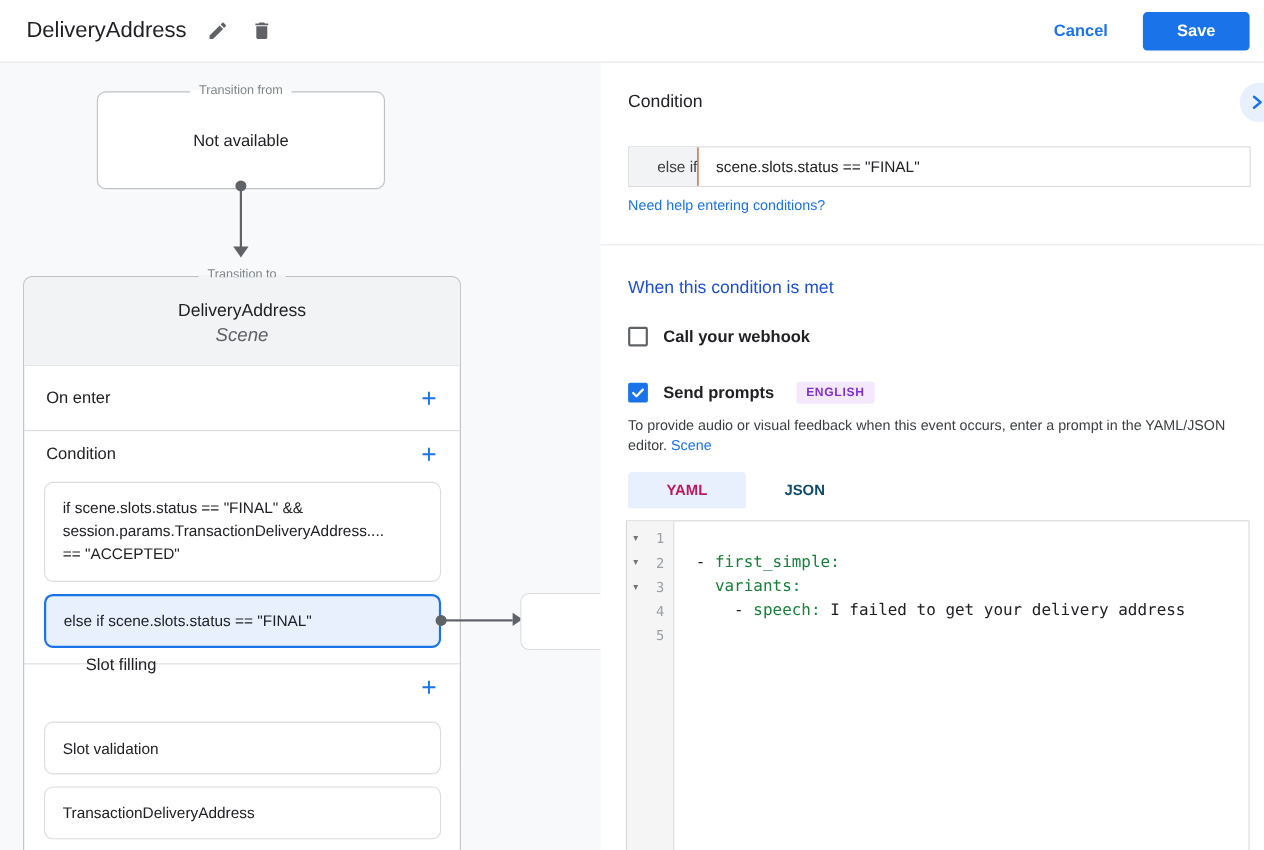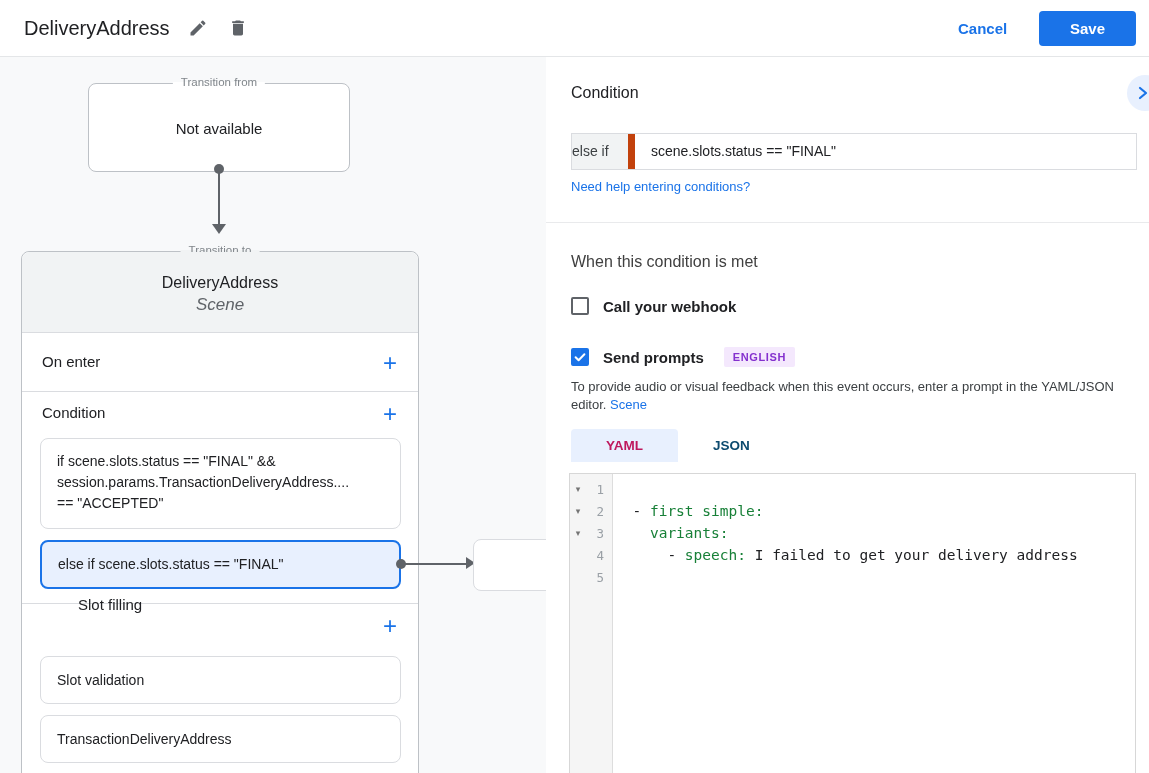--- a/index.html
+++ b/index.html
@@ -78,28 +78,28 @@
 
   
   .panel { position:absolute; left:546px; top:57px; width:603px; height:716px; background:#fff; }
   .panel-title { position:absolute; left:25px; top:27px; font-size:16px; color:#202124; }
   .collapse-btn { position:absolute; left:581px; top:18px; width:36px; height:36px; border-radius:50%;
                   background:#e8f0fe; border:none; cursor:pointer; }
   .collapse-btn svg { position:absolute; left:8px; top:10px; }
 
   .cond-row { position:absolute; left:25px; top:76px; width:566px; height:37px; border:1px solid #dadce0;
               display:flex; background:#fff; }
-  .cond-prefix { width:63px; background:#f1f3f4; border-right:7px solid #c2410c; font-size:14px;
-                 color:#3c4043; text-align:left; line-height:35px; }
+  .cond-prefix { width:63px; background:#f1f3f4; border-right:1px solid #c2410c; font-size:14px;
+                 color:#3c4043; text-align:right; line-height:35px; }
   .cond-value { flex:1; font-size:14px; color:#202124; line-height:35px; padding-left:16px; cursor:text;
                 white-space:nowrap; overflow:hidden; }
   .help-link { position:absolute; left:25px; top:122px; font-size:13px; color:#1a73e8;
                text-decoration:none; cursor:pointer; }
   .panel-divider { position:absolute; left:0; top:165px; width:603px; height:1px; background:#e9eaec; }
-  .when-title { position:absolute; left:25px; top:196px; font-size:16px; color:#404040; }
+  .when-title { position:absolute; left:25px; top:196px; font-size:16px; color:#1d4ed8; }
 
   .check-row { position:absolute; left:25px; display:flex; align-items:center; }
   .row-webhook { top:240px; }
   .row-prompts { top:290px; }
   .cbox { width:18px; height:18px; border-radius:2px; flex:none; cursor:pointer; }
   .cbox.unchecked { border:2px solid #5f6368; background:#fff; }
   .cbox.checked { background:#1a73e8; border:2px solid #1a73e8; position:relative; }
   .check-label { margin-left:14px; font-size:15px; font-weight:bold; color:#202124; }
   .lang-badge { margin-left:20px; background:#f4e8fd; color:#8430ce; font-size:11px; font-weight:bold;
                 letter-spacing:0.6px; padding:4px 9px; border-radius:2px; }

